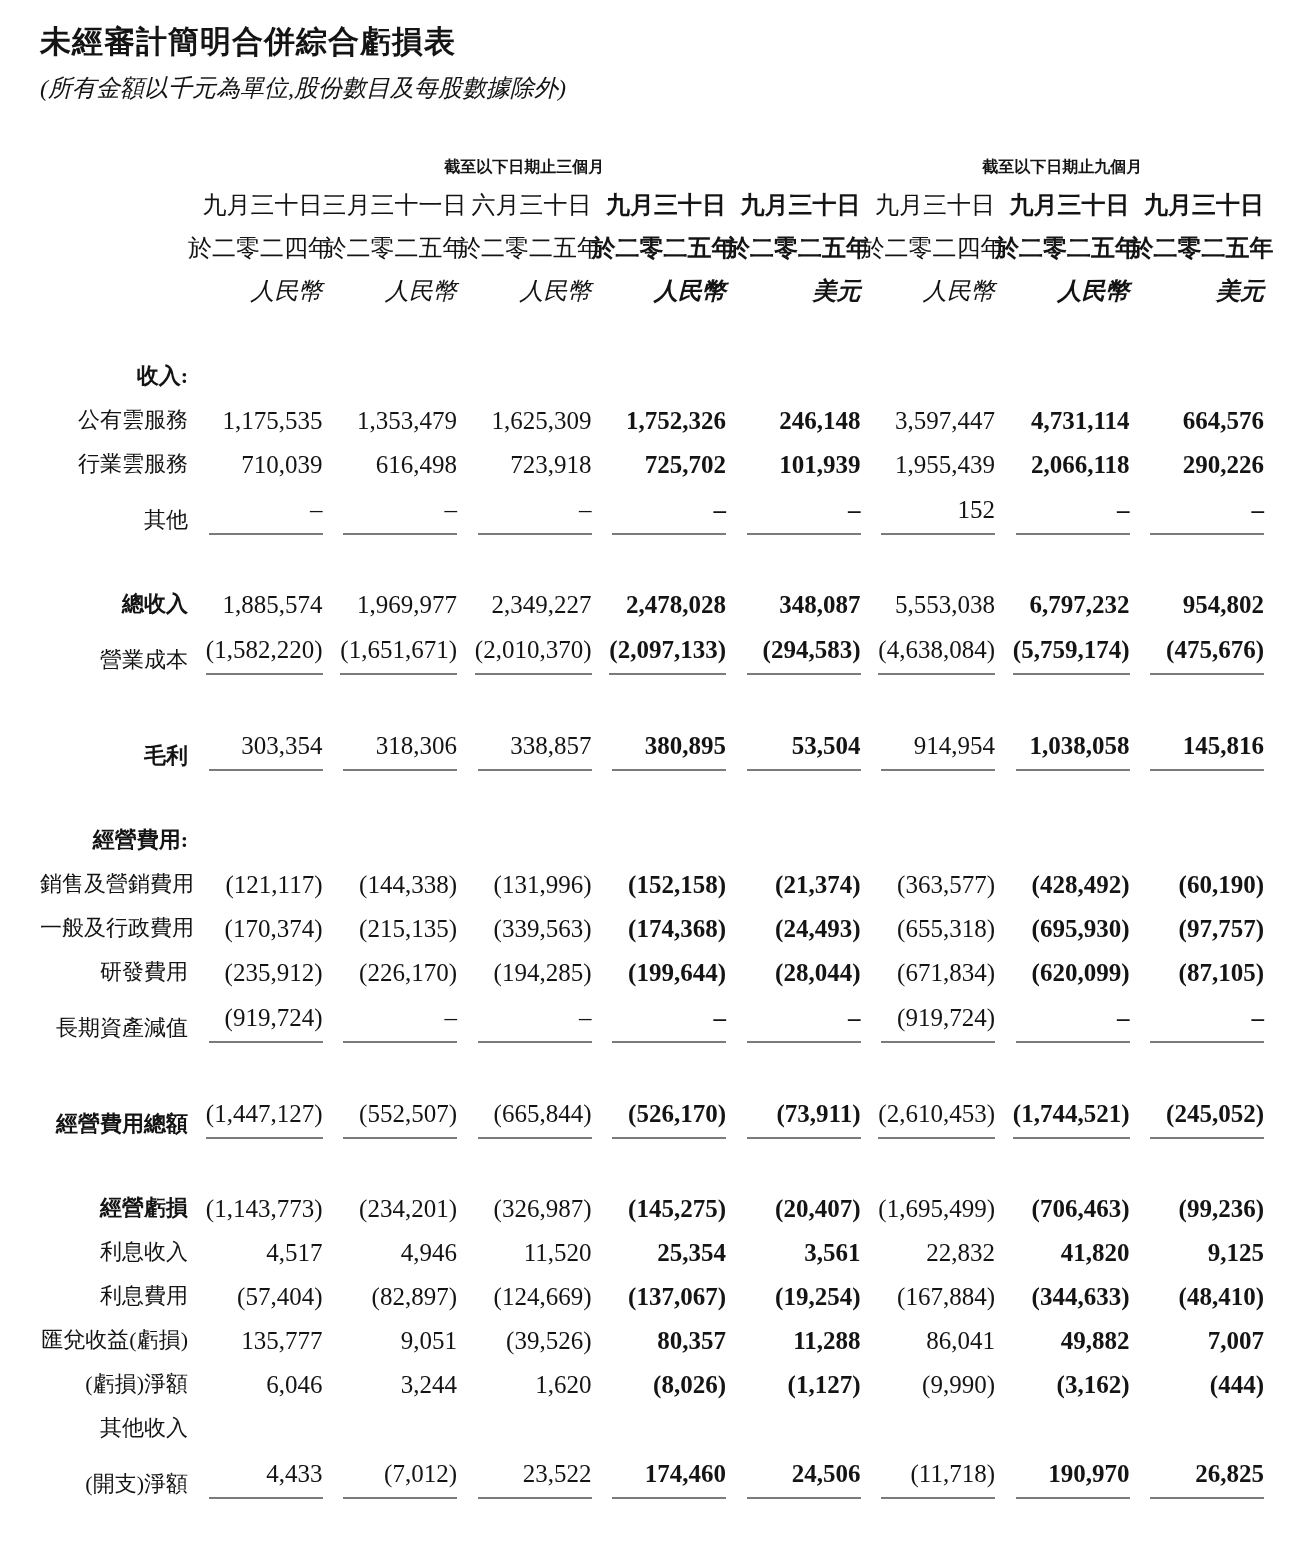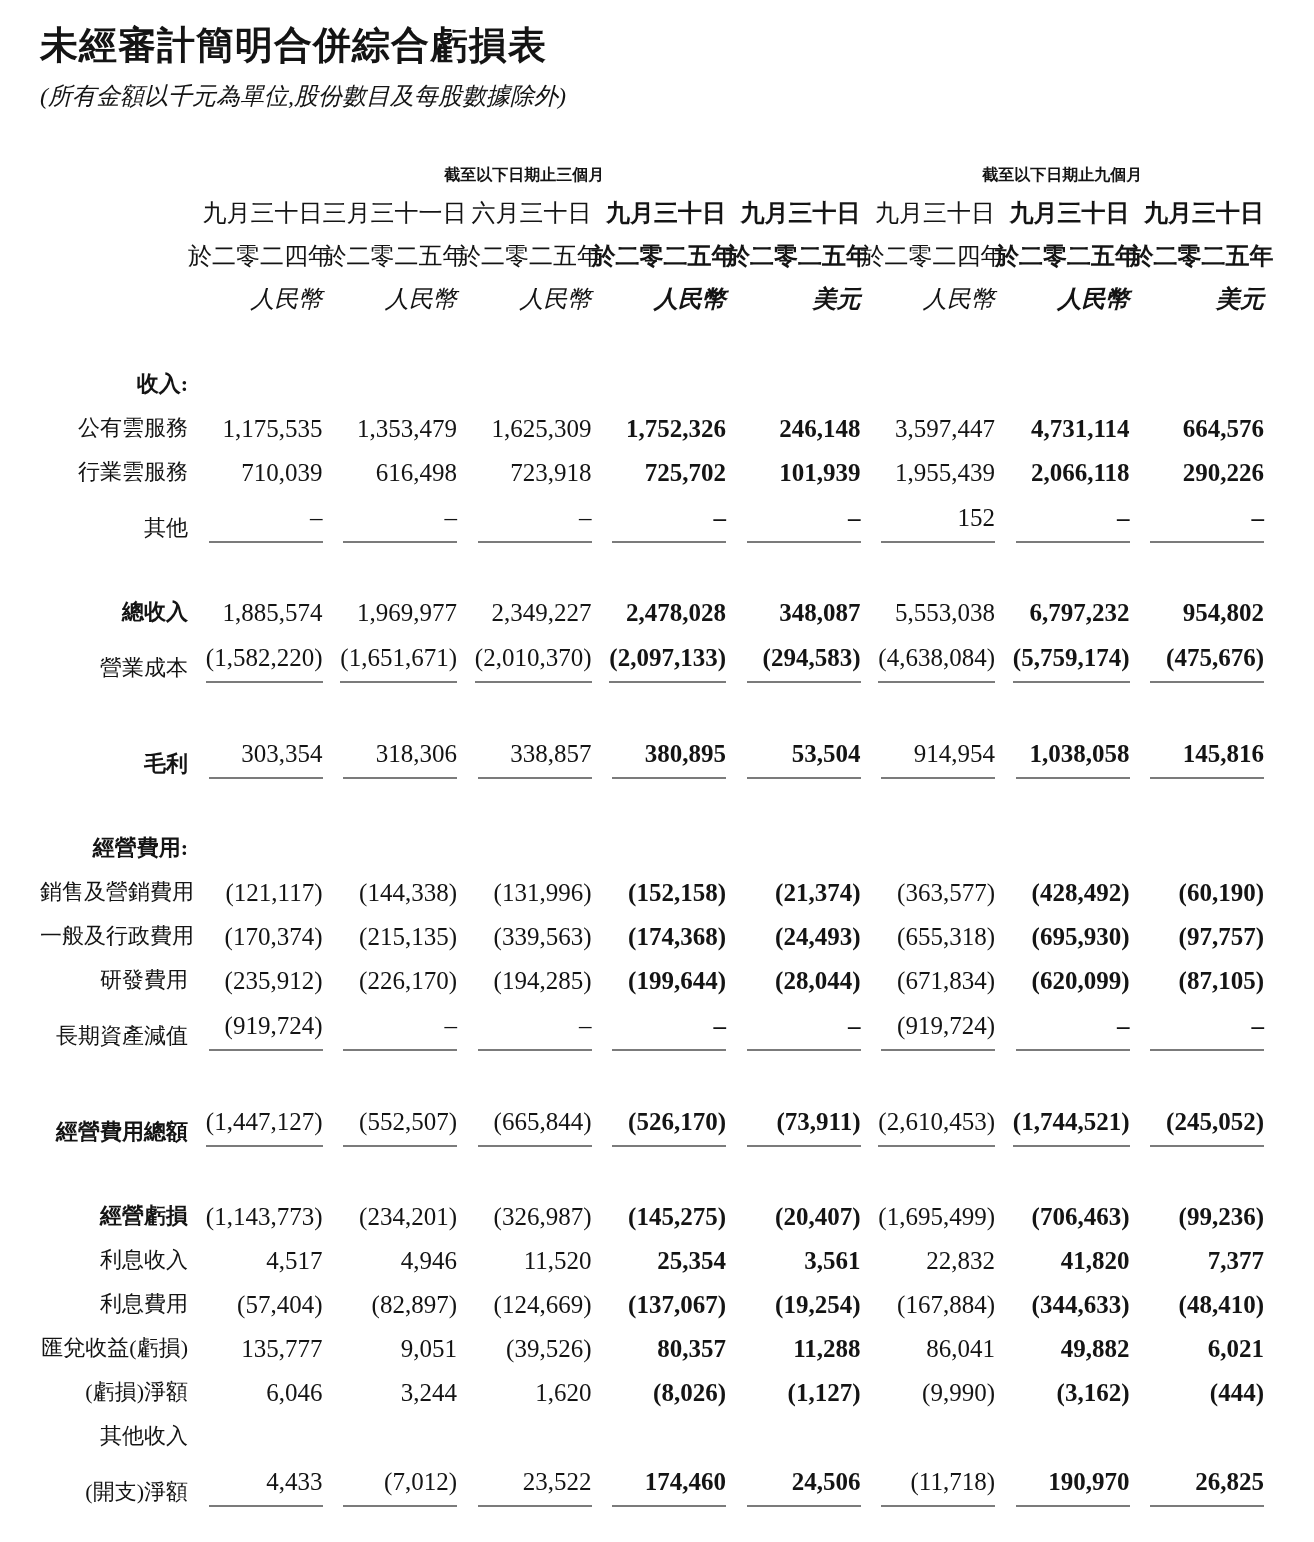--- a/index.html
+++ b/index.html
@@ -1,18 +1,18 @@
 <!DOCTYPE html>
 <html><head>
 <meta charset="utf-8">
 <style>
   html,body{margin:0;padding:0;background:#ffffff;color:#141414;}
   body{width:1314px;font-family:"Liberation Serif","DejaVu Serif",serif;}
   .page{padding:24px 50px 10px 40px;}
-  .title{font-size:38px;font-weight:700;line-height:1.15;margin:0;letter-spacing:1px;}
+  .title{font-size:31px;font-weight:700;line-height:1.15;margin:0;letter-spacing:1px;}
   .subtitle{font-size:24px;font-style:italic;margin:14px 0 0 0;line-height:1.2;}
   table.fin{border-collapse:collapse;table-layout:fixed;width:1224px;margin-top:38px;}
   col.c-label{width:148px;}
   col.c-num{width:134.5px;}
   td{vertical-align:bottom;padding:0;}
   
   .grp td{font-size:16px;font-weight:700;text-align:center;height:38px;white-space:nowrap;}
   .hd td{font-size:24px;text-align:right;height:43px;white-space:nowrap;}
   .hd td.b{font-weight:700;}
   .hd.cur td{font-style:italic;}
@@ -245,21 +245,21 @@
         </tr>
         <tr class="r">
           <td class="lbl">利息收入</td>
           <td class="num"><span class="u">4,517</span></td>
           <td class="num"><span class="u">4,946</span></td>
           <td class="num"><span class="u">11,520</span></td>
           <td class="num b"><span class="u">25,354</span></td>
           <td class="num b"><span class="u">3,561</span></td>
           <td class="num"><span class="u">22,832</span></td>
           <td class="num b"><span class="u">41,820</span></td>
-          <td class="num b"><span class="u">7,377</span></td>
+          <td class="num b"><span class="u">9,125</span></td>
         </tr>
         <tr class="r">
           <td class="lbl">利息費用</td>
           <td class="num"><span class="u">(57,404)</span></td>
           <td class="num"><span class="u">(82,897)</span></td>
           <td class="num"><span class="u">(124,669)</span></td>
           <td class="num b"><span class="u">(137,067)</span></td>
           <td class="num b"><span class="u">(19,254)</span></td>
           <td class="num"><span class="u">(167,884)</span></td>
           <td class="num b"><span class="u">(344,633)</span></td>
@@ -267,21 +267,21 @@
         </tr>
         <tr class="r">
           <td class="lbl">匯兌收益(虧損)</td>
           <td class="num"><span class="u">135,777</span></td>
           <td class="num"><span class="u">9,051</span></td>
           <td class="num"><span class="u">(39,526)</span></td>
           <td class="num b"><span class="u">80,357</span></td>
           <td class="num b"><span class="u">11,288</span></td>
           <td class="num"><span class="u">86,041</span></td>
           <td class="num b"><span class="u">49,882</span></td>
-          <td class="num b"><span class="u">6,021</span></td>
+          <td class="num b"><span class="u">7,007</span></td>
         </tr>
         <tr class="r">
           <td class="lbl indent">(虧損)淨額</td>
           <td class="num"><span class="u">6,046</span></td>
           <td class="num"><span class="u">3,244</span></td>
           <td class="num"><span class="u">1,620</span></td>
           <td class="num b"><span class="u">(8,026)</span></td>
           <td class="num b"><span class="u">(1,127)</span></td>
           <td class="num"><span class="u">(9,990)</span></td>
           <td class="num b"><span class="u">(3,162)</span></td>

